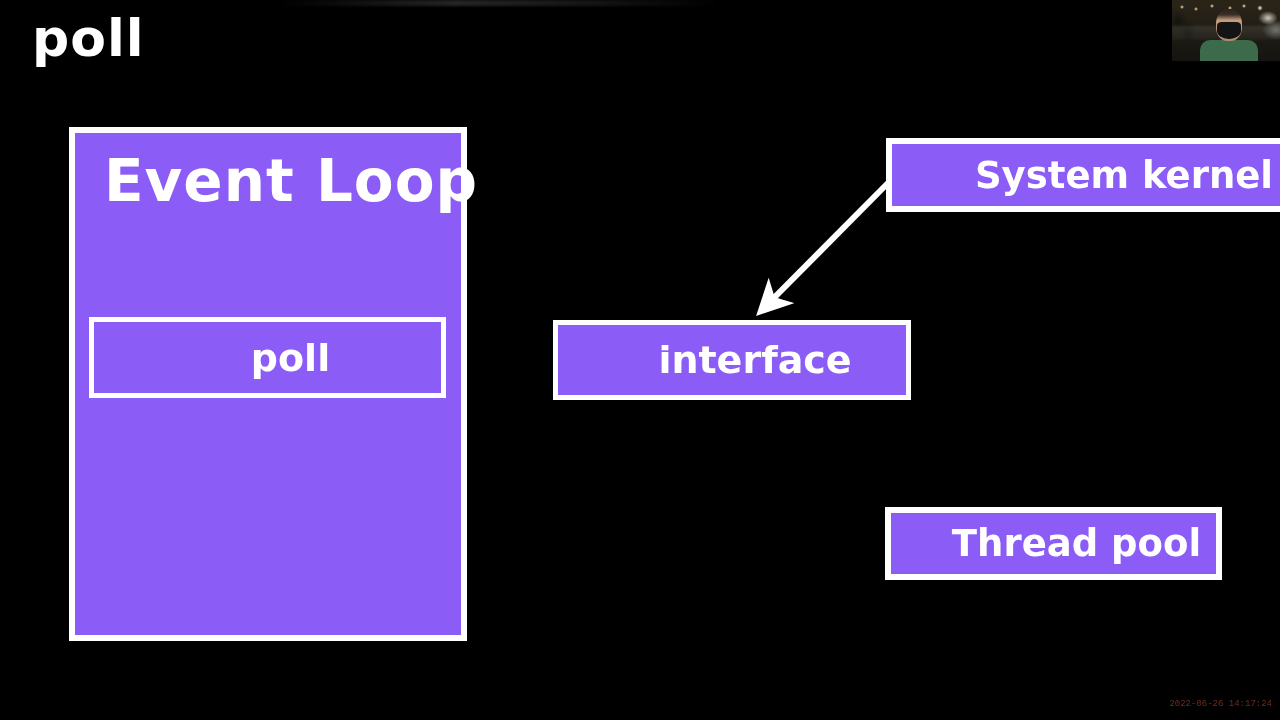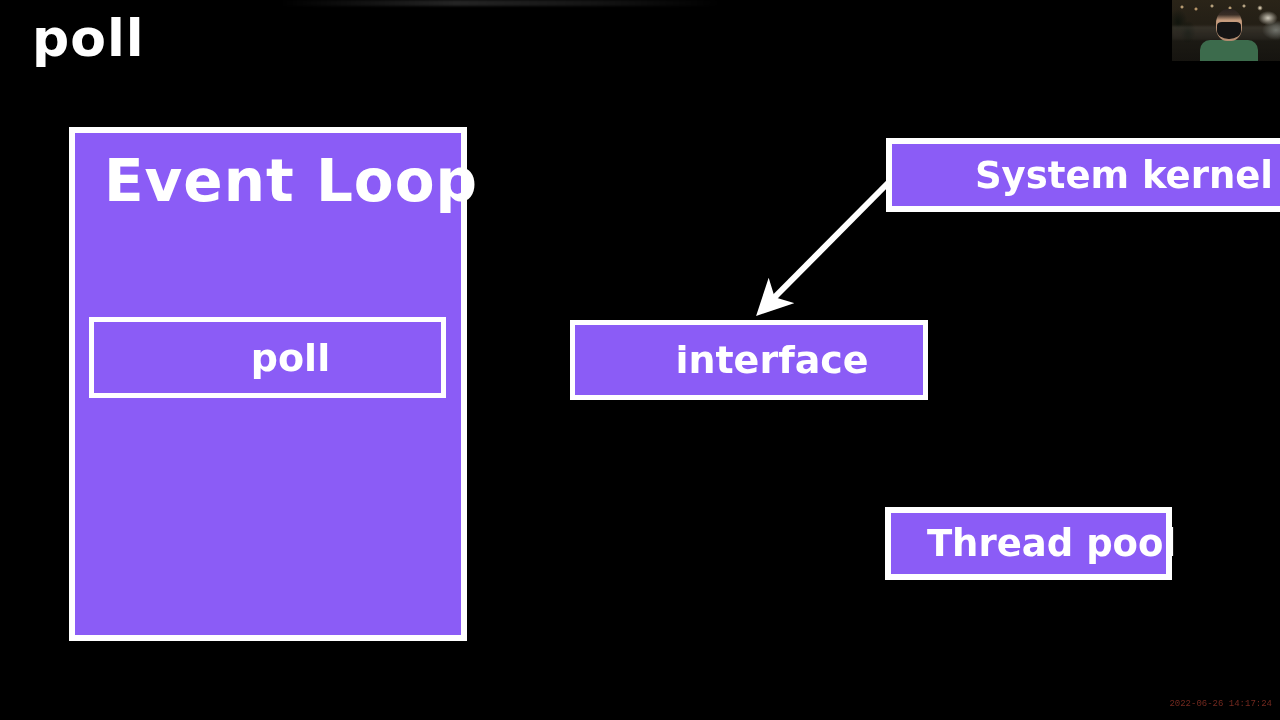--- a/index.html
+++ b/index.html
@@ -63,35 +63,35 @@
   }
 
   .poll-box {
     left: 89px; top: 317px;
     width: 357px; height: 81px;
     border-width: 5px;
   }
   .poll-box .lbl { font-size: 38px; }
 
   .interface-box {
-    left: 570px; top: 320px;
+    left: 553px; top: 320px;
     width: 358px; height: 80px;
     border-width: 5px;
   }
   .interface-box .lbl { font-size: 38px; }
 
   .system-kernel-box {
     left: 886px; top: 138px;
     width: 430px; height: 74px; text-align: center;
   }
   .system-kernel-box .lbl { font-size: 37px; }
 
   .thread-pool-box {
     left: 885px; top: 507px;
-    width: 287px; height: 73px;
+    width: 337px; height: 73px;
   }
   .thread-pool-box .lbl { font-size: 37px; }
 
   .arrow-layer {
     position: absolute;
     left: 0; top: 0;
     width: 1280px; height: 720px;
     pointer-events: none;
   }
 

